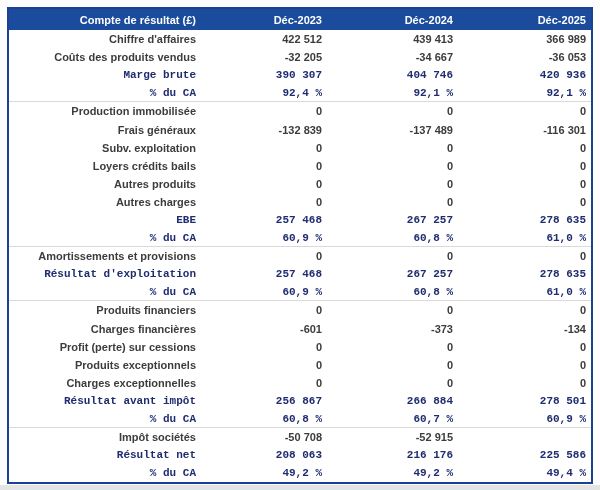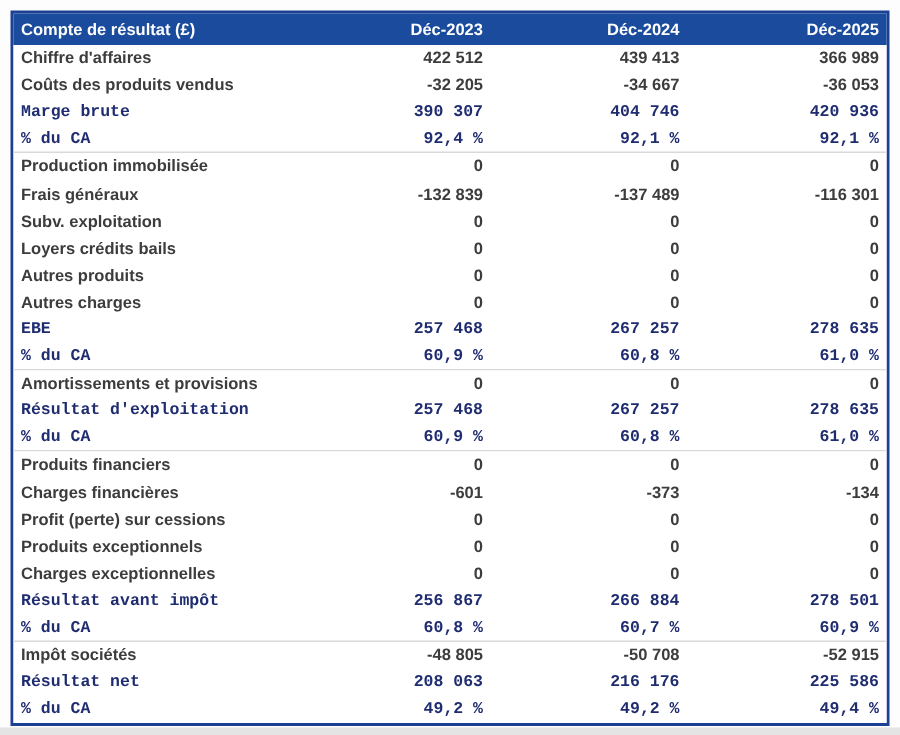--- a/index.html
+++ b/index.html
@@ -36,21 +36,21 @@
     background: #ffffff;
     font-weight: bold;
   }
   .trow.bold {
     color: #1f2c70;
     font-weight: bold;
     font-family: Liberation Mono, monospace;
   }
   .trow.sep { border-bottom: 1px solid #d9d9d9; height: 17.1px; }
   .cell { white-space: nowrap; overflow: hidden; }
-  .cell.label { padding-left: 5px; }
+  .cell.label { padding-left: 5px; text-align: right; }
   .cell.num { text-align: right; padding-right: 5px; }
   .bottom-strip {
     position: absolute;
     left: 0; right: 0;
     top: 485px; height: 5px;
     background: #e4e4e4;
   }
 </style>
 </head>
 <body>
@@ -190,21 +190,20 @@
     <div class="cell num">278 501</div>
   </div>
       <div class="trow bold sep">
     <div class="cell label">% du CA</div>
     <div class="cell num">60,8 %</div>
     <div class="cell num">60,7 %</div>
     <div class="cell num">60,9 %</div>
   </div>
       <div class="trow">
     <div class="cell label">Impôt sociétés</div>
-    <div class="cell num">-48 805</div>
     <div class="cell num">-50 708</div>
     <div class="cell num">-52 915</div>
   </div>
       <div class="trow bold">
     <div class="cell label">Résultat net</div>
     <div class="cell num">208 063</div>
     <div class="cell num">216 176</div>
     <div class="cell num">225 586</div>
   </div>
       <div class="trow bold">

